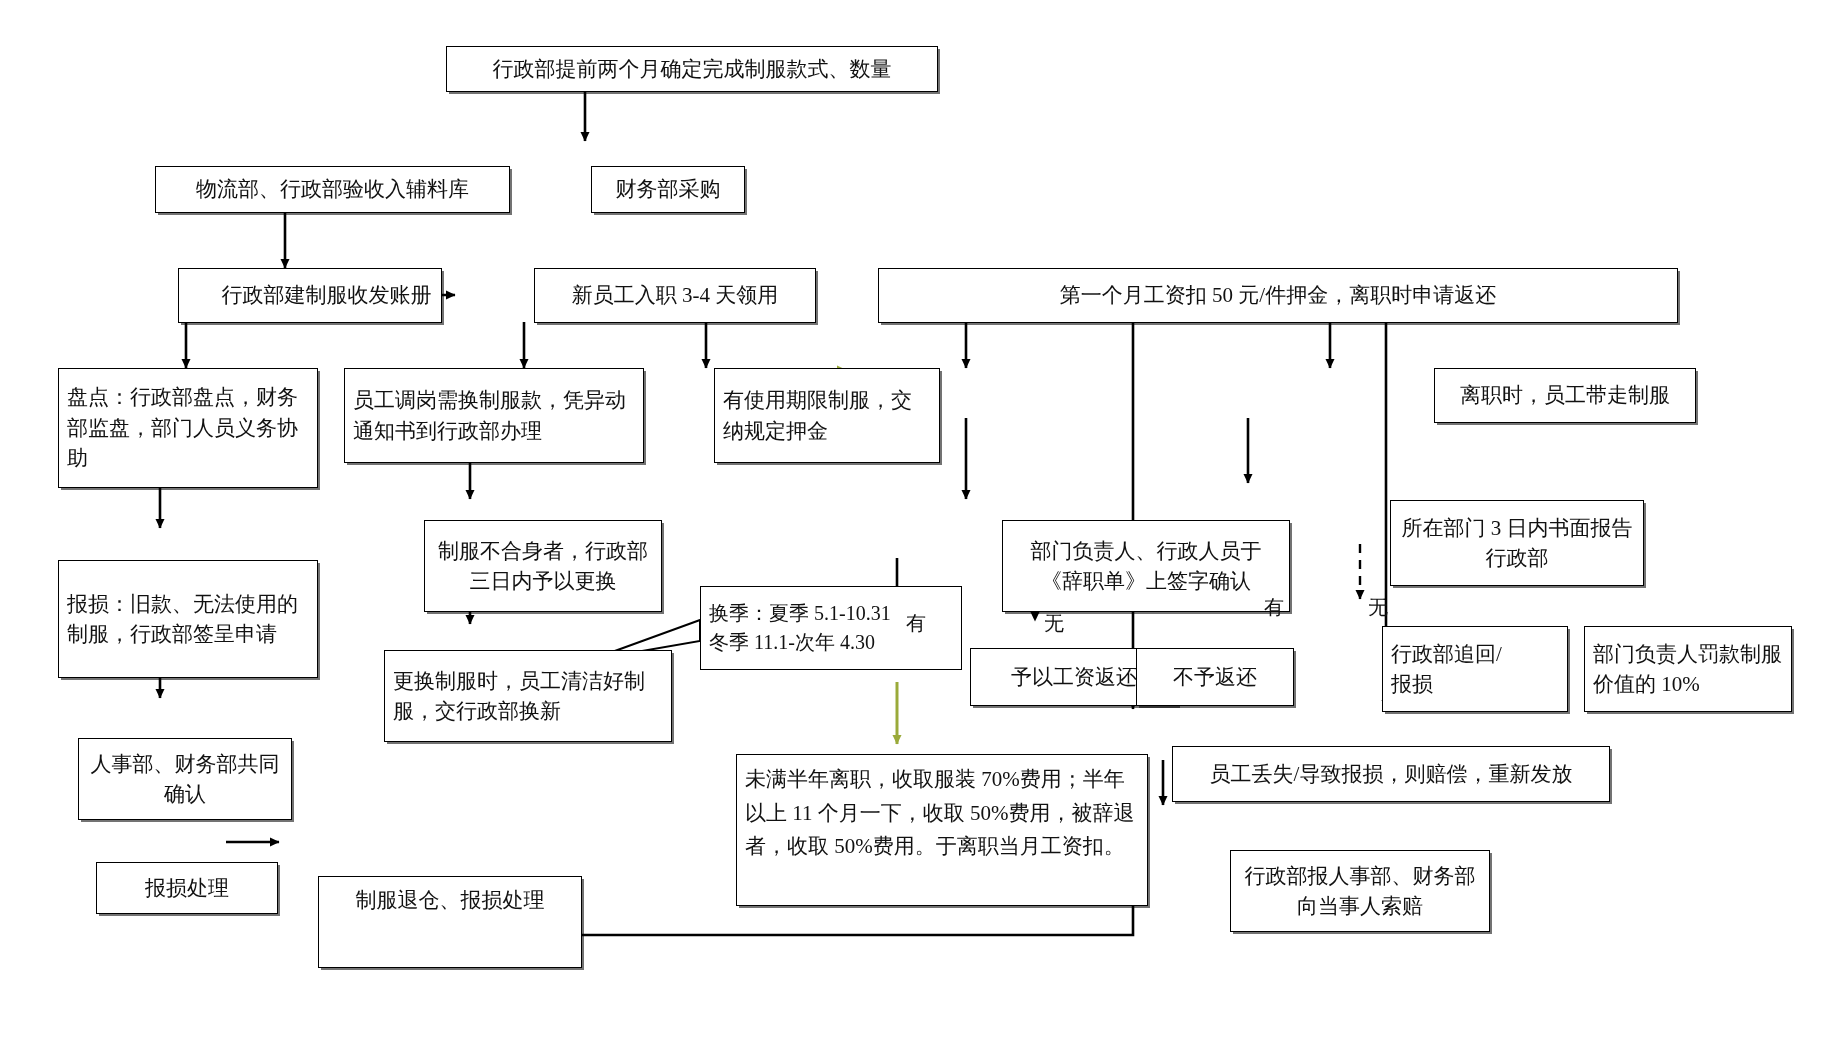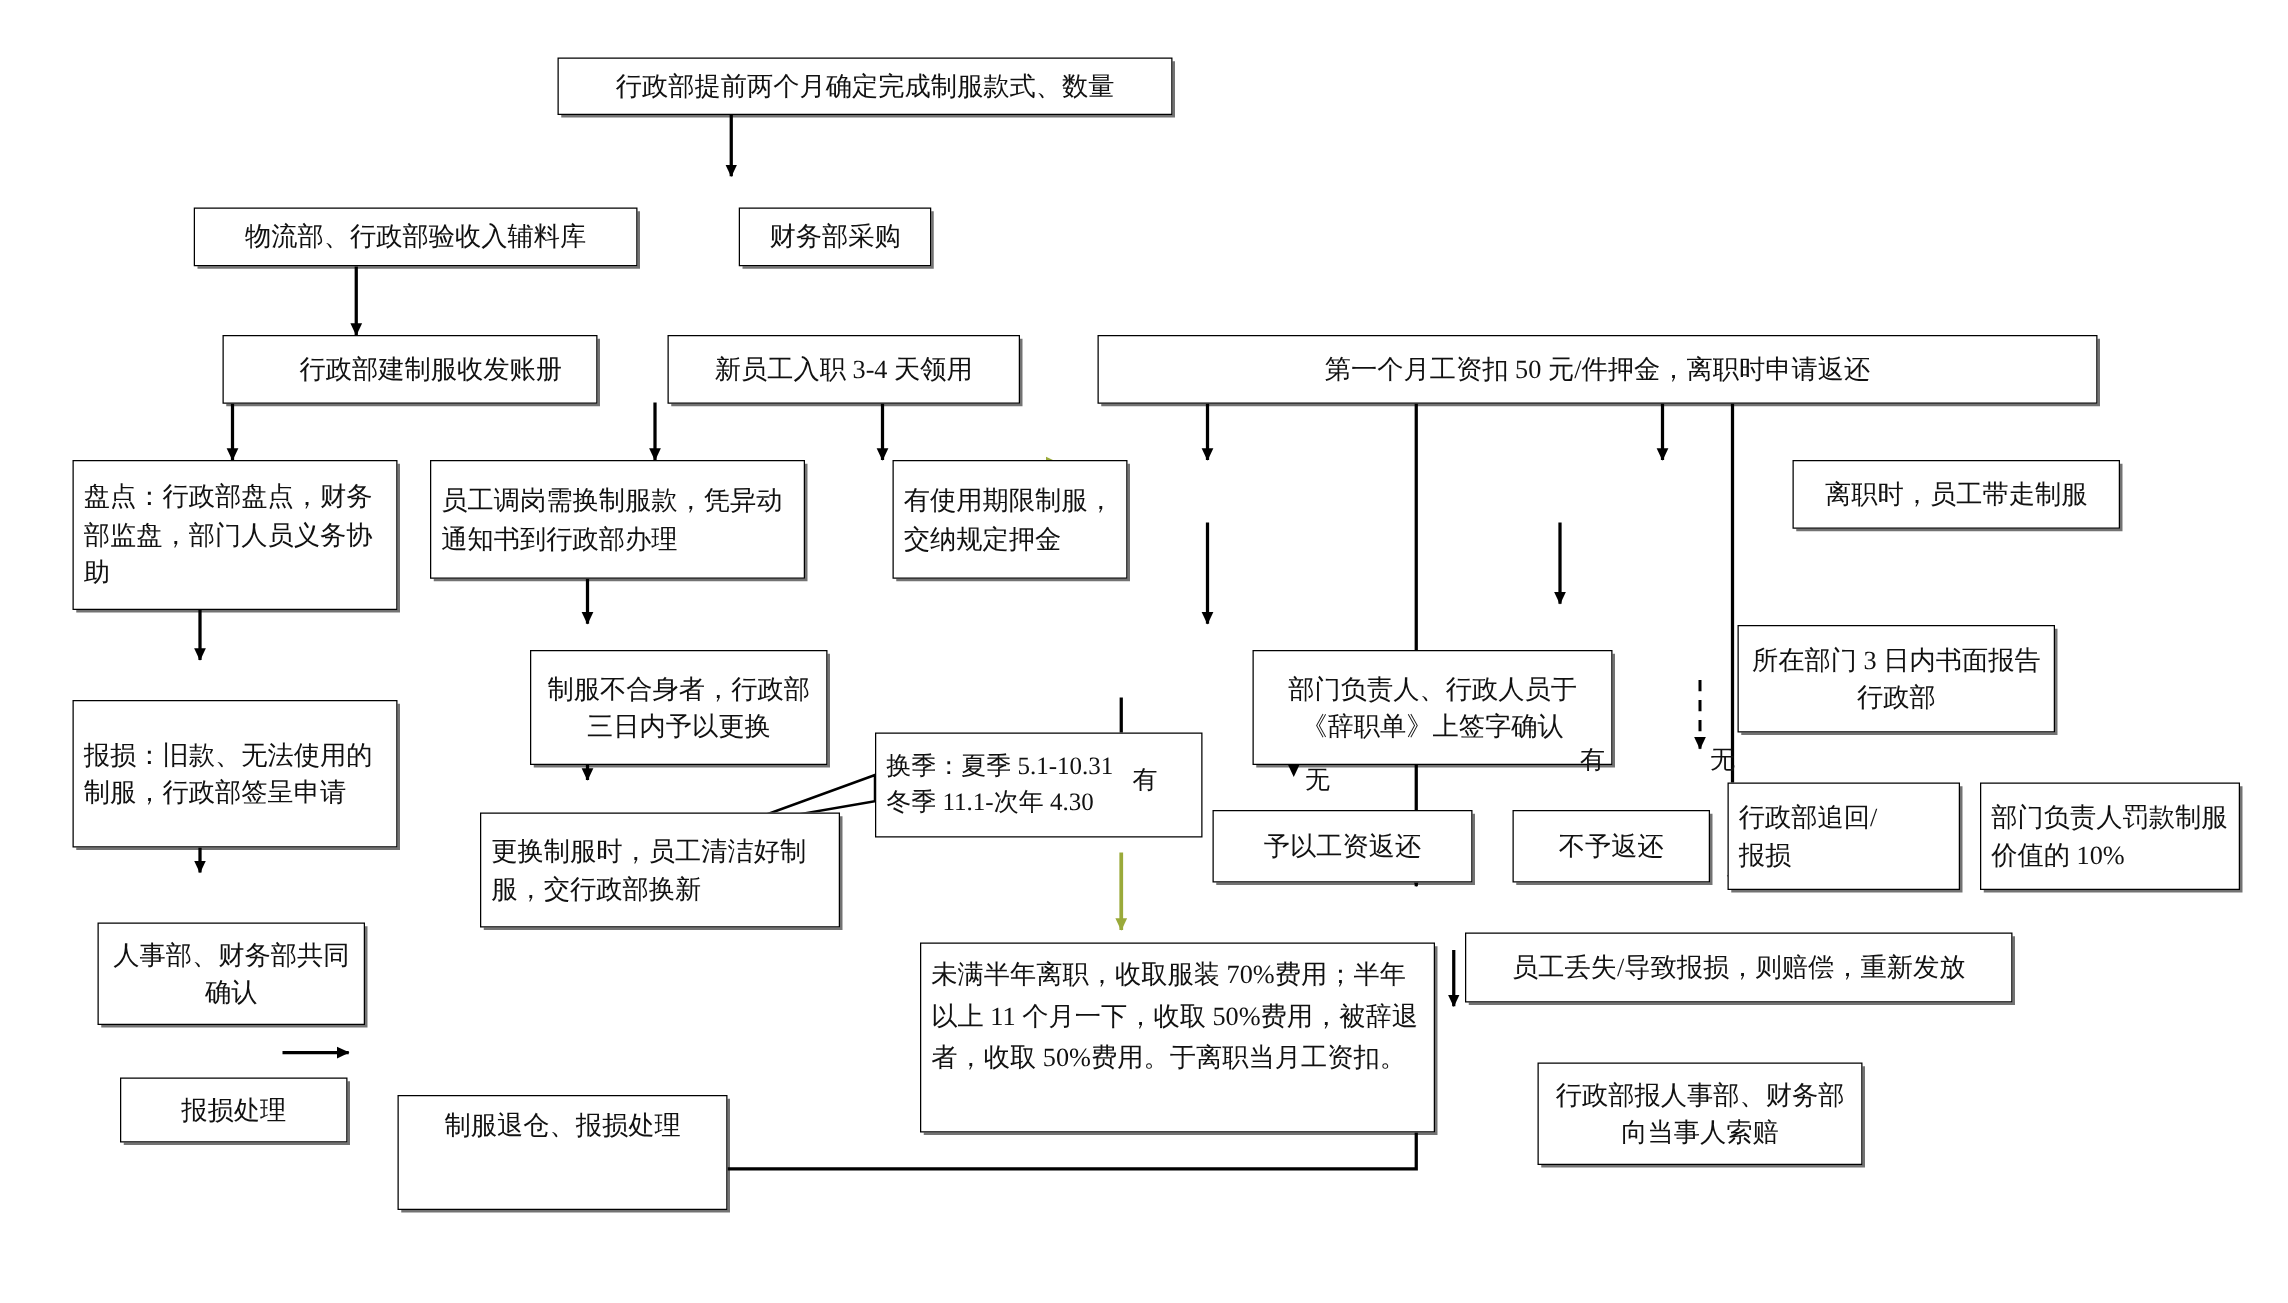--- a/index.html
+++ b/index.html
@@ -119,41 +119,41 @@
   </div>
 
   <div class="node" style="left:591px;top:166px;width:154px;height:47px;">
     <span class="txt">财务部采购</span>
   </div>
 
   <div class="node" style="left:155px;top:166px;width:355px;height:47px;">
     <span class="txt">物流部、行政部验收入辅料库</span>
   </div>
 
-  <div class="node" style="left:178px;top:268px;width:300px;height:55px;padding-left:41px;">
+  <div class="node" style="left:178px;top:268px;width:264px;height:55px;padding-left:41px;">
     <span class="txt">行政部建制服收发账册</span>
   </div>
 
   <div class="node" style="left:534px;top:268px;width:282px;height:55px;">
     <span class="txt">新员工入职 3-4 天领用</span>
   </div>
 
   <div class="node" style="left:878px;top:268px;width:800px;height:55px;">
     <span class="txt">第一个月工资扣 50 元/件押金，离职时申请返还</span>
   </div>
 
   <div class="node left" style="left:58px;top:368px;width:260px;height:120px;">
     <span class="txt">盘点：行政部盘点，财务部监盘，部门人员义务协助</span>
   </div>
 
   <div class="node left" style="left:344px;top:368px;width:300px;height:95px;">
     <span class="txt">员工调岗需换制服款，凭异动通知书到行政部办理</span>
   </div>
 
-  <div class="node left" style="left:714px;top:368px;width:188px;height:95px;">
+  <div class="node left" style="left:714px;top:368px;width:226px;height:95px;">
     <span class="txt">有使用期限制服，交纳规定押金</span>
   </div>
 
 
   <div class="node" style="left:1434px;top:368px;width:262px;height:55px;">
     <span class="txt">离职时，员工带走制服</span>
   </div>
 
   <div class="node left" style="left:58px;top:560px;width:260px;height:118px;">
     <span class="txt">报损：旧款、无法使用的制服，行政部签呈申请</span>
@@ -173,21 +173,21 @@
 
   <div class="node left plain" style="left:700px;top:586px;width:262px;height:84px;font-size:20px;">
     <span class="txt">换季：夏季 5.1-10.31
 冬季 11.1-次年 4.30</span>
   </div>
 
   <div class="node" style="left:970px;top:648px;width:208px;height:58px;">
     <span class="txt">予以工资返还</span>
   </div>
 
-  <div class="node" style="left:1210px;top:648px;width:158px;height:58px;justify-content:flex-end;">
+  <div class="node" style="left:1136px;top:648px;width:158px;height:58px;justify-content:flex-end;">
     <span class="txt">不予返还</span>
   </div>
 
   <div class="node left" style="left:1382px;top:626px;width:186px;height:86px;">
     <span class="txt">行政部追回/
 报损</span>
   </div>
 
   <div class="node left" style="left:1584px;top:626px;width:208px;height:86px;">
     <span class="txt">部门负责人罚款制服价值的 10%</span>

